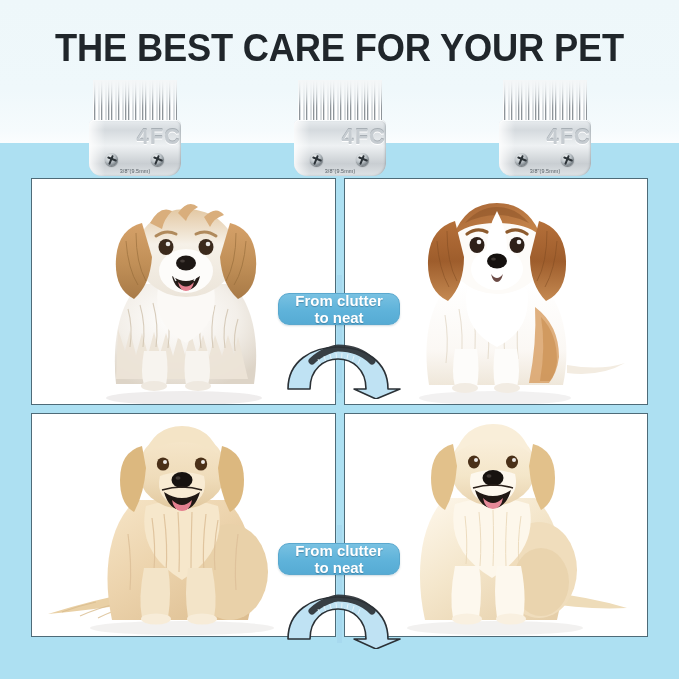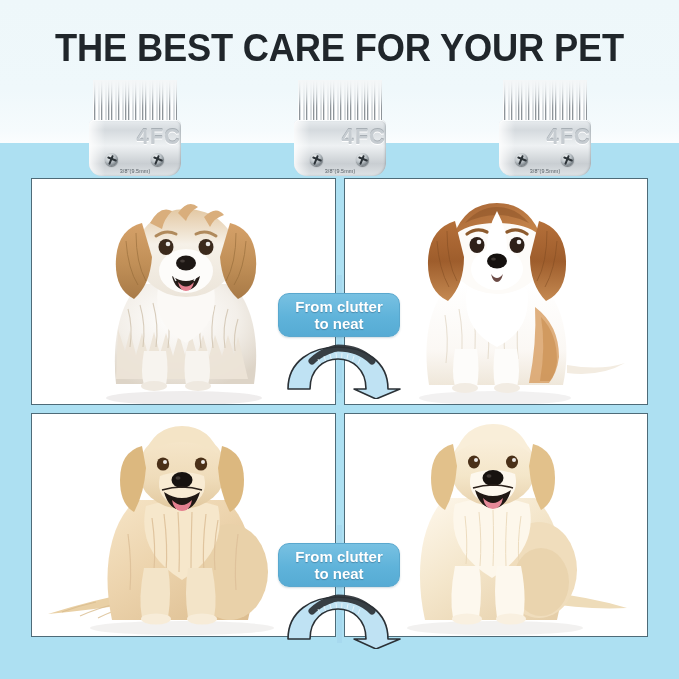--- a/index.html
+++ b/index.html
@@ -96,21 +96,21 @@
     overflow:hidden;
   }
 
   
   .callout{position:absolute;width:122px;}
   .callout .stem{
     position:absolute;left:59px;top:-18px;width:5px;height:118px;
     background:#a7d9ef;
   }
   .callout .pill{
-    position:absolute;left:0;top:0;width:122px;height:44px;
+    position:absolute;left:0;top:0;width:122px;height:32px;
     border-radius:11px;box-sizing:border-box;
     background:linear-gradient(180deg,#78c1e2 0%,#5fb3da 55%,#56abd4 100%);
     border:1px solid #5aa8ce;
     display:flex;align-items:center;justify-content:center;
     box-shadow:0 1px 2px rgba(40,90,120,.22);
   }
   .callout .pill span{
     display:block;text-align:center;color:#ffffff;
     font-size:15px;line-height:17px;font-weight:bold;
     text-shadow:0 1px 1px rgba(35,85,115,.45);

